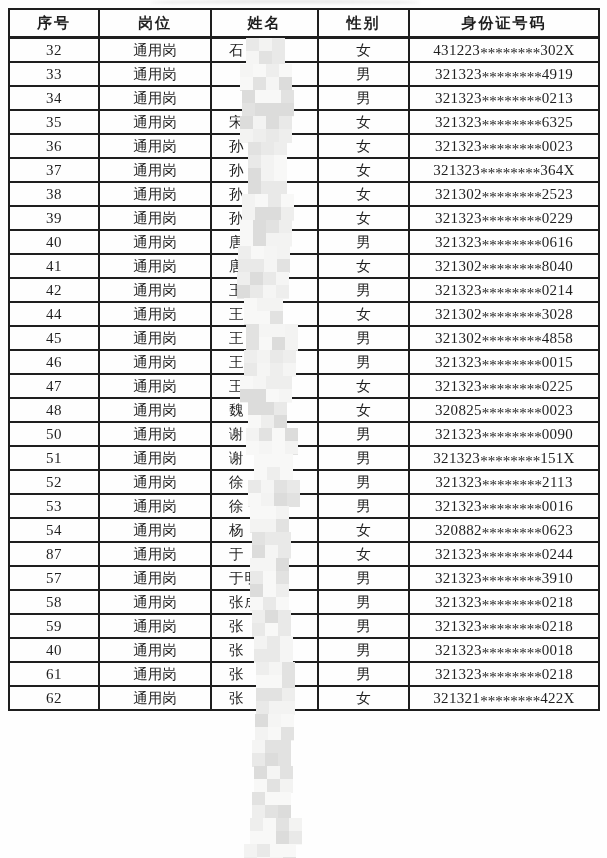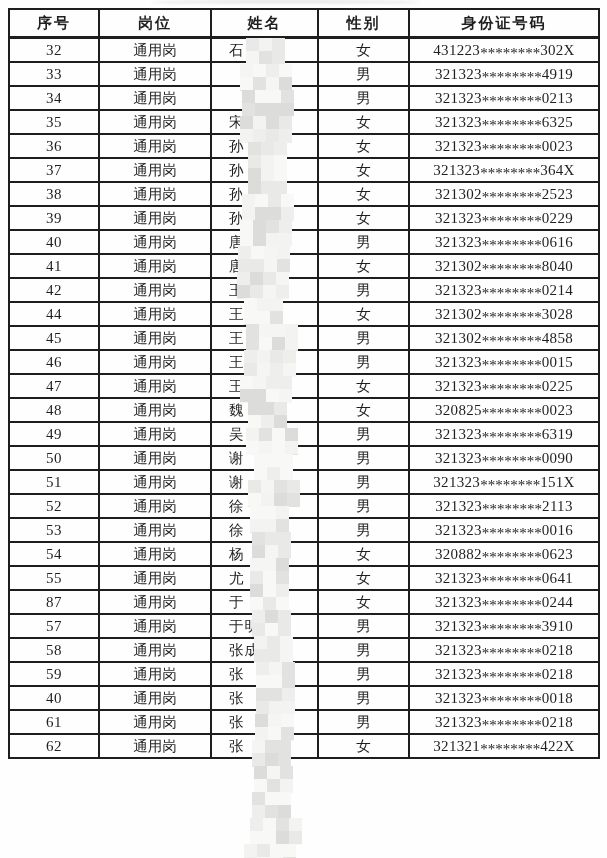--- a/index.html
+++ b/index.html
@@ -202,27 +202,20 @@
           <td class="id-cell">321323<span class="stars">********</span>0225</td>
         </tr>
         <tr>
           <td class="serial-cell">48</td>
           <td class="post-cell">通用岗</td>
           <td class="name-cell">魏</td>
           <td class="gender-cell">女</td>
           <td class="id-cell">320825<span class="stars">********</span>0023</td>
         </tr>
         <tr>
-          <td class="serial-cell">49</td>
-          <td class="post-cell">通用岗</td>
-          <td class="name-cell">吴</td>
-          <td class="gender-cell">男</td>
-          <td class="id-cell">321323<span class="stars">********</span>6319</td>
-        </tr>
-        <tr>
           <td class="serial-cell">50</td>
           <td class="post-cell">通用岗</td>
           <td class="name-cell">谢</td>
           <td class="gender-cell">男</td>
           <td class="id-cell">321323<span class="stars">********</span>0090</td>
         </tr>
         <tr>
           <td class="serial-cell">51</td>
           <td class="post-cell">通用岗</td>
           <td class="name-cell">谢</td>
@@ -242,27 +235,20 @@
           <td class="name-cell">徐</td>
           <td class="gender-cell">男</td>
           <td class="id-cell">321323<span class="stars">********</span>0016</td>
         </tr>
         <tr>
           <td class="serial-cell">54</td>
           <td class="post-cell">通用岗</td>
           <td class="name-cell">杨</td>
           <td class="gender-cell">女</td>
           <td class="id-cell">320882<span class="stars">********</span>0623</td>
-        </tr>
-        <tr>
-          <td class="serial-cell">55</td>
-          <td class="post-cell">通用岗</td>
-          <td class="name-cell">尤</td>
-          <td class="gender-cell">女</td>
-          <td class="id-cell">321323<span class="stars">********</span>0641</td>
         </tr>
         <tr>
           <td class="serial-cell">87</td>
           <td class="post-cell">通用岗</td>
           <td class="name-cell">于</td>
           <td class="gender-cell">女</td>
           <td class="id-cell">321323<span class="stars">********</span>0244</td>
         </tr>
         <tr>
           <td class="serial-cell">57</td>

